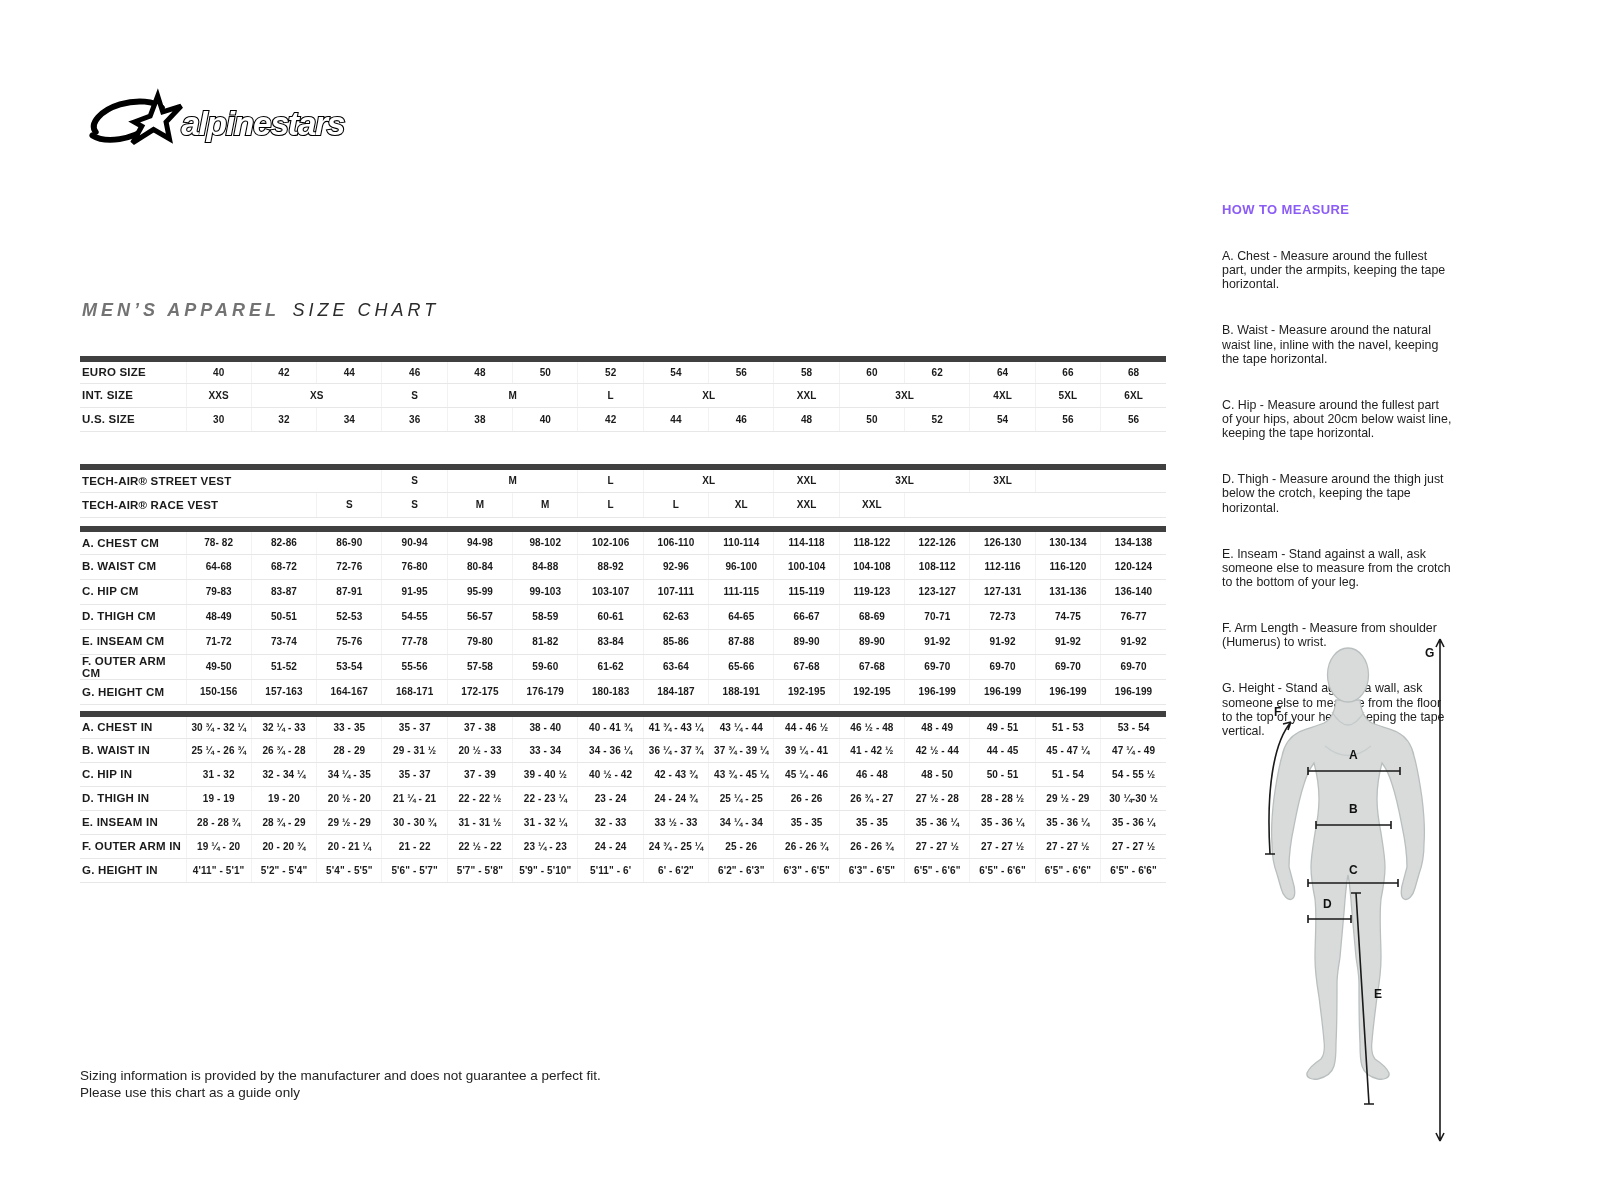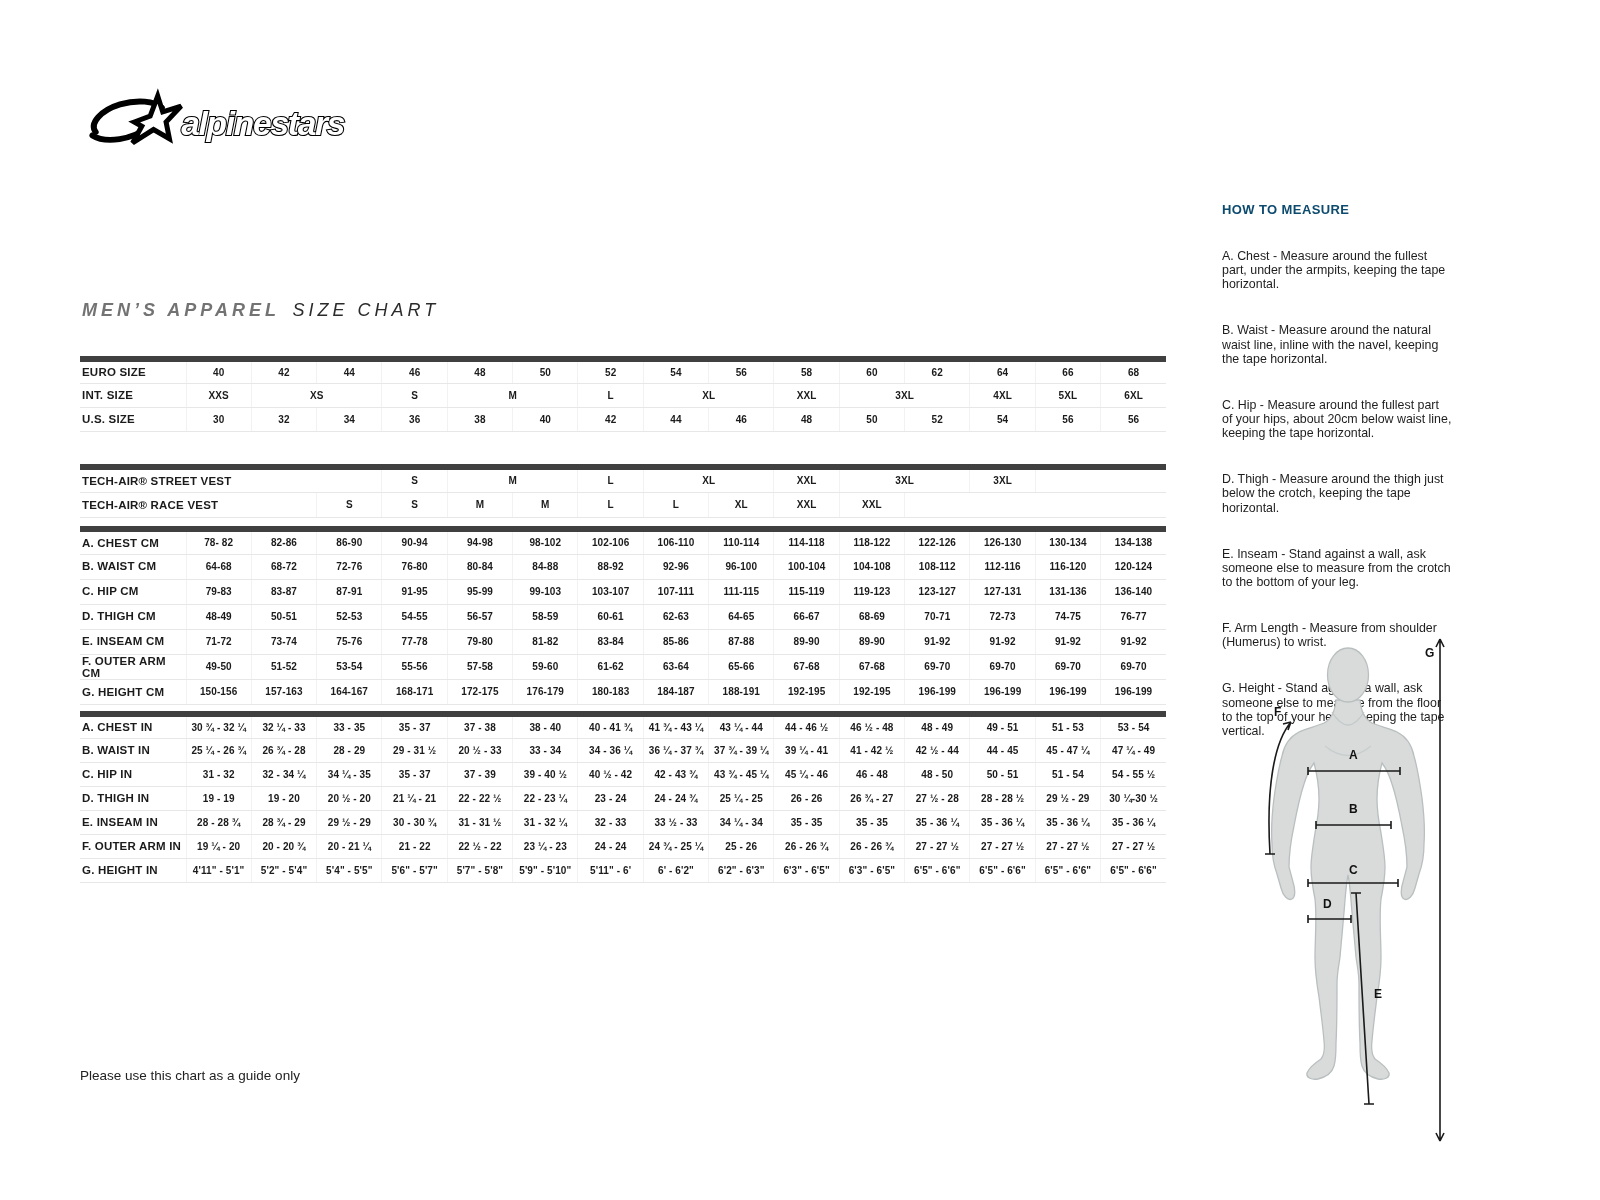--- a/index.html
+++ b/index.html
@@ -27,21 +27,21 @@
   table.sz td:last-child { border-right:none; }
   #t-sizes { top:356px; }  #t-sizes th, #t-sizes td { height:24px; }
   #t-tech  { top:464px; }  #t-tech  th, #t-tech  td { height:25px;margin-top:16px; }
   #t-cm    { top:526px; }  #t-cm    th, #t-cm    td { height:25px; }
   #t-in    { top:711px; }  #t-in    th, #t-in    td { height:24px; }
   #t-cm th, #t-in th { white-space:normal; line-height:1.05; }
   #t-tech th { white-space:nowrap; }
 
   
   #measure { position:absolute; left:1222px; top:202px; width:230px; color:#1e1e1e; }
-  #measure h2 { font-size:13px; font-weight:bold; letter-spacing:0.4px; margin-bottom:15px; color:#0c4a6e; }
+  #measure h2 { font-size:13px; font-weight:bold; letter-spacing:0.4px; margin-bottom:15px; color:#8b5cf6; }
   #measure p { font-size:12.4px; line-height:1.14; margin-bottom:13px;margin-top:32px; }
 
   
   #diagram { position:absolute; left:1228px; top:616px; width:232px; height:540px; }
 
   
   #footer { position:absolute; left:80px; top:1068px; color:#222; font-size:13.5px; line-height:1.25; }
 </style>
 </head>
 <body>
@@ -533,16 +533,17 @@
       <text x="121" y="197">B</text>
       <text x="121" y="258">C</text>
       <text x="95" y="292">D</text>
       <text x="146" y="382">E</text>
       <text x="46" y="100">F</text>
       <text x="197" y="41">G</text>
     </g>
   </svg>
 
   <div id="footer">
+    <div>Sizing information is provided by the manufacturer and does not guarantee a perfect fit.</div>
     <div>Please use this chart as a guide only</div>
   </div>
 
 </div>
 
 </body></html>

